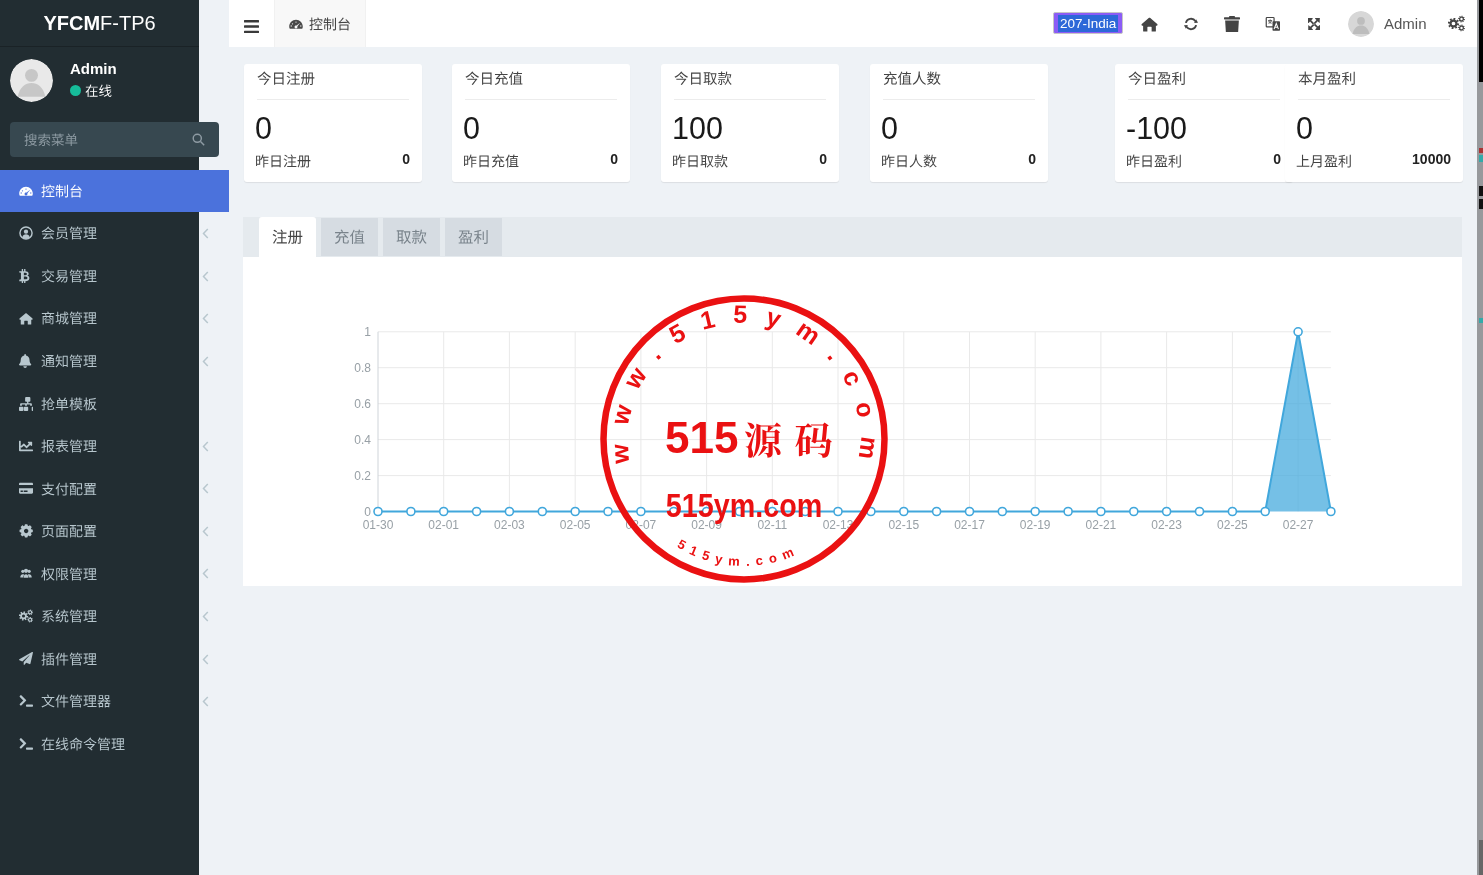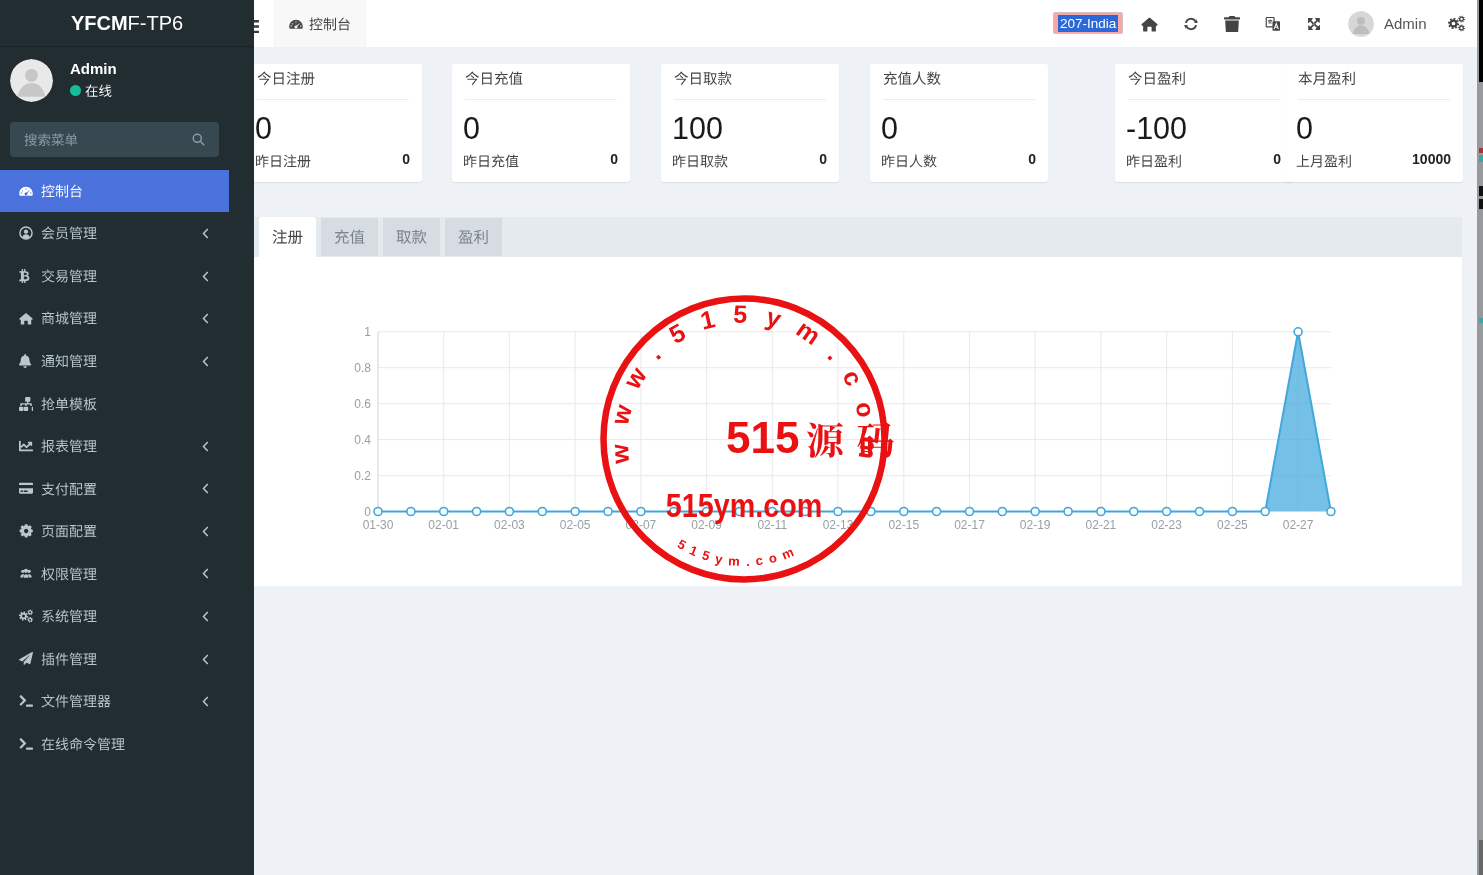--- a/index.html
+++ b/index.html
@@ -1,38 +1,38 @@
 <!DOCTYPE html>
 <html><head><meta charset="utf-8"><title>YFCMF-TP6</title>
 <style>
 *{margin:0;padding:0;box-sizing:border-box}
 html,body{width:1483px;height:875px;overflow:hidden}
 body{font-family:"Liberation Sans",sans-serif;background:#eef2f6;position:relative}
 svg{display:inline-block;vertical-align:middle}
-.sidebar{position:absolute;left:0;top:0;width:254px;height:875px;background:#222d32;z-index:5}
+.sidebar{position:absolute;left:0;top:0;width:199px;height:875px;background:#222d32;z-index:5}
 .brand{height:47px;line-height:47px;text-align:center;color:#fff;font-size:20px;border-bottom:1px solid #1a2226}
 .b1{font-weight:bold}
 .user{position:absolute;left:10px;top:59px;height:43px}
 .avatar{position:absolute;left:0;top:0}
 .avatar svg{border-radius:50%}
 .uinfo{position:absolute;left:60px;top:1px;width:150px}
 .uname{color:#fff;font-weight:bold;font-size:15px}
 .ustat{margin-top:7px;display:flex;align-items:center}
 .dot{width:11px;height:11px;border-radius:50%;background:#16bc9a;display:inline-block;margin-right:4px}
 .search{position:absolute;left:10px;top:122px;width:209px;height:35px;background:#374850;border-radius:4px;display:flex;align-items:center;padding:0 14px;justify-content:space-between}
 .menu{position:absolute;left:0;top:169.5px;width:229px}
 .mi{height:42.55px;display:flex;align-items:center;padding-left:16px;position:relative}
 .mico{width:20px;display:inline-flex;justify-content:center;margin-right:5px}
 .chev{position:absolute;right:20px;top:16px}
 .navbar{position:absolute;left:229px;top:0;width:1248px;height:47px;background:#fff;z-index:4}
 .hamb{position:absolute;left:15px;top:16px}
 .navtab{position:absolute;left:45px;top:0;width:92px;height:47px;background:#f8f8f8;border-left:1px solid #f1f1f1;border-right:1px solid #f1f1f1;display:flex;align-items:center;justify-content:center}
 .navtab-t{margin-left:6px}
 .npos{position:absolute;top:0;height:47px;display:inline-flex;align-items:center}
-.selbox{position:absolute;top:12px;border:1px solid #c6c6c6;background:#fca5a5;height:22px;display:inline-flex;align-items:center;padding:0 4px;border-radius:2px}
+.selbox{position:absolute;top:12px;border:1px solid #c6c6c6;background:#8b5cf6;height:22px;display:inline-flex;align-items:center;padding:0 4px;border-radius:2px}
 .selin{background:#2d68d8;color:#fff;font-size:13.5px;padding:1px 2px}
 .aname{position:absolute;top:15px;font-size:15px;color:#555}
 .content{position:absolute;left:229px;top:47px;width:1248px;height:828px}
 .card{position:absolute;top:16.5px;width:178px;height:118px;background:#fff;border-radius:3px;box-shadow:0 1px 1px rgba(0,0,0,.08)}
 .ct{position:absolute;left:13px;top:7.5px;height:15px;display:flex}
 .cd{position:absolute;left:13px;right:13px;top:35px;border-top:1px solid #ececec}
 .cb{position:absolute;left:11px;top:49px;font-size:30.5px;color:#1a1a1a;line-height:30px}
 .cf{position:absolute;left:11px;right:12px;top:87.5px;display:flex;justify-content:space-between;align-items:flex-start}
 .cfv{font-weight:bold;font-size:14px;color:#222}
 .panel{position:absolute;left:14px;top:170px;width:1219px;height:369px}
@@ -658,21 +658,21 @@
         <circle cx="1022.2" cy="254.5" r="4" fill="#fff" stroke="#41a7dc" stroke-width="1.6"></circle>
         <circle cx="1055.1" cy="74.8" r="4" fill="#fff" stroke="#41a7dc" stroke-width="1.6"></circle>
         <circle cx="1087.9" cy="254.5" r="4" fill="#fff" stroke="#41a7dc" stroke-width="1.6"></circle>
       </svg>
   <div style="position:absolute;left:351px;top:72px;width:300px;height:300px"><svg width="300" height="300" font-family="Liberation Sans, sans-serif">
           <circle cx="150" cy="150" r="140.5" fill="none" stroke="#ea1112" stroke-width="6.5"></circle>
           <path id="arcT" fill="none" d="M36.5 174.1A116 116 0 1 1 263.5 174.1"></path>
           <text font-size="25" font-weight="bold" fill="#ea1112" letter-spacing="17.2"><textPath href="#arcT" startOffset="0">www.515ym.com</textPath></text>
           <path id="arcB" fill="none" d="M82.7 257.7A127 127 0 0 0 221.0 255.3"></path>
           <text font-size="13" font-weight="bold" fill="#ea1112" letter-spacing="6.5"><textPath href="#arcB" startOffset="0">515ym.com</textPath></text>
-        </svg><div style="position:absolute;left:0;top:123.5px;width:300px;text-align:right;padding-left:10px;color:#ea1112;font-size:44px;font-weight:bold;white-space:nowrap">515<svg style="position:relative;top:-1px;margin-left:6px" width="88.5" height="38" viewBox="0 -880 2330 1000" fill="#ea1112">
+        </svg><div style="position:absolute;left:0;top:123.5px;width:300px;text-align:center;padding-left:10px;color:#ea1112;font-size:44px;font-weight:bold;white-space:nowrap">515<svg style="position:relative;top:-1px;margin-left:6px" width="88.5" height="38" viewBox="0 -880 2330 1000" fill="#ea1112">
             <use href="#f6e90"></use>
             <use href="#f7801" x="1330"></use>
           </svg></div><div style="position:absolute;left:0;top:198px;width:300px;text-align:center;color:#ea1112;font-size:33px;font-weight:bold;transform:scale(.87,1)">515ym.com</div></div>
 </div>
 </div>
 
 <div class="strip">
   <div style="position:absolute;left:2px;top:0;width:4px;height:82px;background:#000"></div>
   <div style="position:absolute;left:2px;top:148px;width:4px;height:5px;background:#a33"></div>
   <div style="position:absolute;left:2px;top:155px;width:4px;height:7px;background:#3aa"></div>

